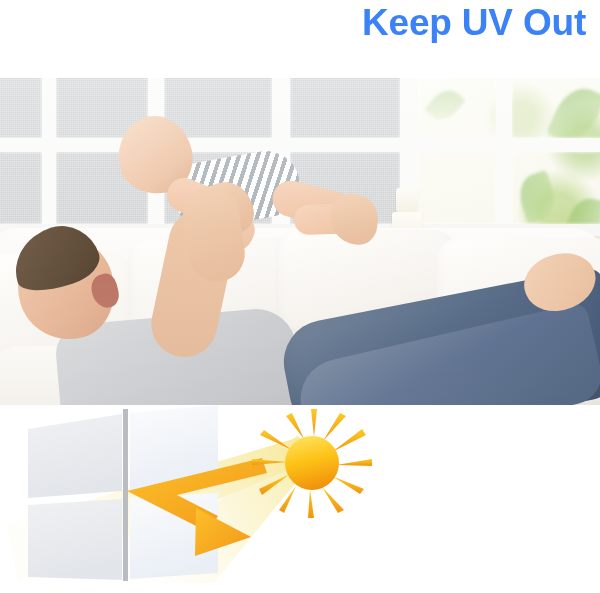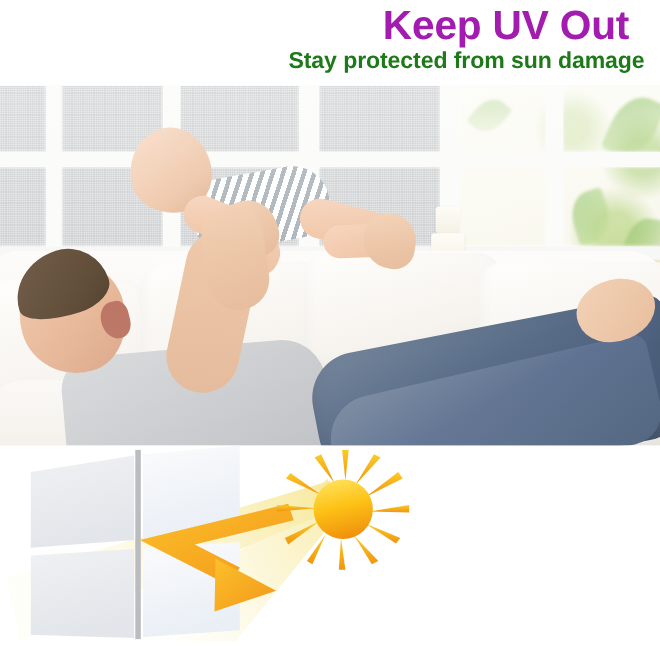--- a/index.html
+++ b/index.html
@@ -21,24 +21,24 @@
   
   .header {
     position: absolute;
     left: 0; top: 0;
     width: 600px; height: 78px;
     background: #ffffff;
     text-align: right;
   }
   .headline {
     position: absolute;
-    right: 28px; top: 2px;
+    right: 14px; top: 2px;
     font-size: 37px;
     font-weight: bold;
-    color: #a21caf;
+    color: #3b82f6;
     letter-spacing: -0.2px;
     line-height: 41px;
     white-space: nowrap;
   }
   .subhead {
     position: absolute;
     right: 14px; top: 43px;
     font-size: 21px;
     font-weight: bold;
     color: #1e7a18;
@@ -239,21 +239,20 @@
   }
   .bottom svg { display: block; }
 </style>
 </head>
 <body>
 
 <div id="page">
 
   <div class="header">
     <div class="headline">Keep UV Out</div>
-    <div class="subhead">Stay protected from sun damage</div>
   </div>
 
   <div class="photo">
 
     <div class="film-wall"></div>
 
     <div class="clear-window"></div>
     <div class="leaf" style="left:556px;top:8px;width:40px;height:58px;transform:rotate(24deg);"></div>
     <div class="leaf" style="left:520px;top:96px;width:34px;height:46px;transform:rotate(-18deg);"></div>
     <div class="leaf" style="left:566px;top:120px;width:34px;height:60px;transform:rotate(8deg);"></div>

